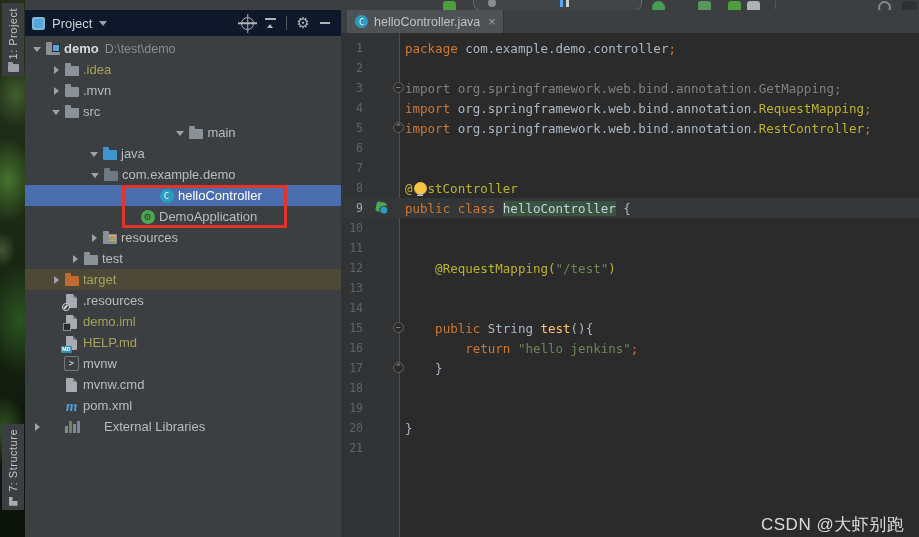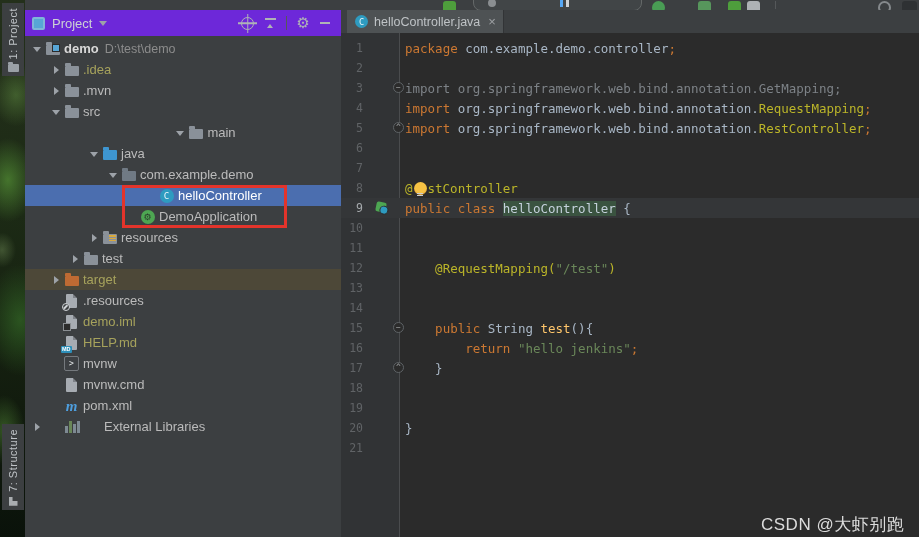--- a/index.html
+++ b/index.html
@@ -27,21 +27,21 @@
   .topstrip{position:absolute;left:25px;top:0;width:894px;height:10px;background:#3C3F41;overflow:hidden;z-index:2;}
   .combo{position:absolute;left:448px;top:-8px;width:167px;height:17px;border:1px solid #646868;border-radius:8px;background:#414547;}
   .combo-circle{position:absolute;left:14px;top:6px;width:8px;height:8px;border-radius:50%;background:#8A8E91;}
   .combo-bar1{position:absolute;left:86px;top:4px;width:3px;height:10px;background:#56A8F5;}
   .combo-bar2{position:absolute;left:92px;top:4px;width:3px;height:10px;background:#D0D3D5;}
   .tsic{position:absolute;top:1px;width:13px;height:13px;border-radius:3px;}
   .tsep{position:absolute;top:1px;width:1px;height:8px;background:#55585A;}
 
   
   .panel{position:absolute;left:25px;top:10px;width:316px;height:527px;background:#3C3F41;z-index:1;}
-  .pheader{position:absolute;left:0;top:0;width:100%;height:26px;background:#6d28d9;display:flex;align-items:center;box-sizing:border-box;padding:0 8px 0 7px;}
+  .pheader{position:absolute;left:0;top:0;width:100%;height:26px;background:#0f172a;display:flex;align-items:center;box-sizing:border-box;padding:0 8px 0 7px;}
   .pview-ic{width:13px;height:13px;background:#57A6D6;border:2px solid #7FB6D9;box-sizing:border-box;border-radius:2px;flex:none;}
   .ptitle{color:#CDD1D4;font-size:13px;margin-left:7px;}
   .pcaret{width:0;height:0;border:4px solid transparent;border-top:5px solid #9DA2A8;margin:5px 0 0 7px;}
   .spacer{flex:1;}
   .hic{display:inline-flex;align-items:center;justify-content:center;width:16px;height:16px;color:#AFB3B6;flex:none;}
   .locate{position:relative;width:11px;height:11px;border:1.5px solid #AFB3B6;border-radius:50%;margin-right:8px;}
   .locate::before{content:'';position:absolute;left:50%;top:-4px;width:1.5px;height:19px;background:#AFB3B6;transform:translateX(-50%);}
   .locate::after{content:'';position:absolute;top:50%;left:-4px;height:1.5px;width:19px;background:#AFB3B6;transform:translateY(-50%);}
   .collapseall{flex-direction:column;margin-right:6px;}
   .collapseall .bar{width:11px;height:2px;background:#AFB3B6;margin-bottom:2px;}
@@ -208,21 +208,21 @@
           </span>
           <span class="tlabel">main</span>
         </div>
         <div class="trow" style="padding-left: 62px;">
           <span class="arr exp"></span>
           <span class="ticon">
             <span class="fshape" style="--fc:#3E96D1"></span>
           </span>
           <span class="tlabel">java</span>
         </div>
-        <div class="trow" style="padding-left: 81px;">
+        <div class="trow" style="padding-left: 63px;">
           <span class="arr exp"></span>
           <span class="ticon">
             <span class="fshape" style="--fc:#707A84"></span>
           </span>
           <span class="tlabel">com.example.demo</span>
         </div>
         <div class="trow sel" style="padding-left: 119px;">
           <span class="arr"></span>
           <span class="ticon">
             <span class="cicon">C</span>

